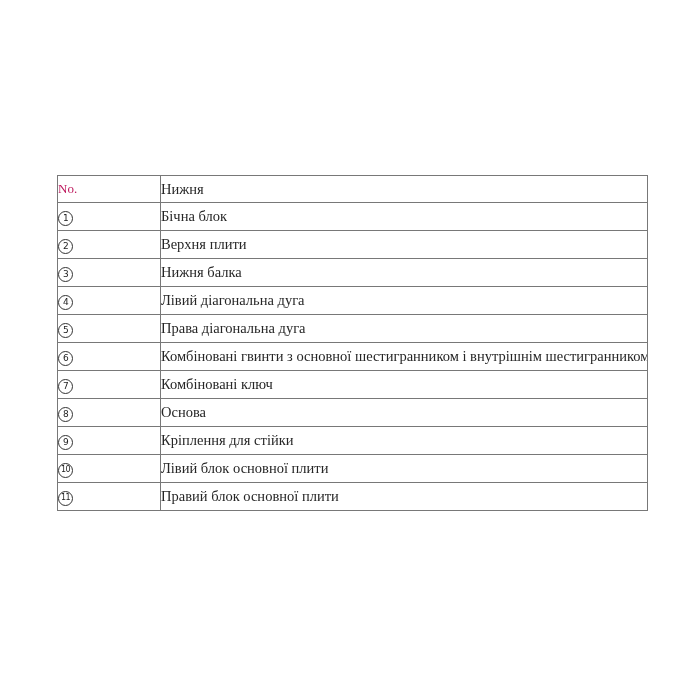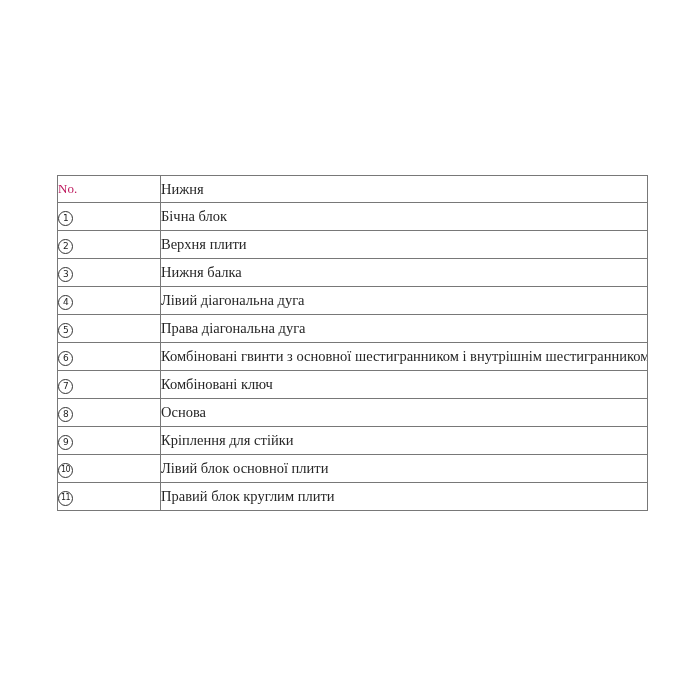--- a/index.html
+++ b/index.html
@@ -164,18 +164,18 @@
     <td class="col-desc">
       <span>Лівий блок основної плити</span>
     </td>
   </tr>
 
   <tr>
     <td class="col-no">
       <span class="circle two-digit">11</span>
     </td>
     <td class="col-desc">
-      <span>Правий блок круглим плити</span>
+      <span>Правий блок основної плити</span>
     </td>
   </tr>
 </tbody>
   </table>
 </div>
 
 </body></html>

